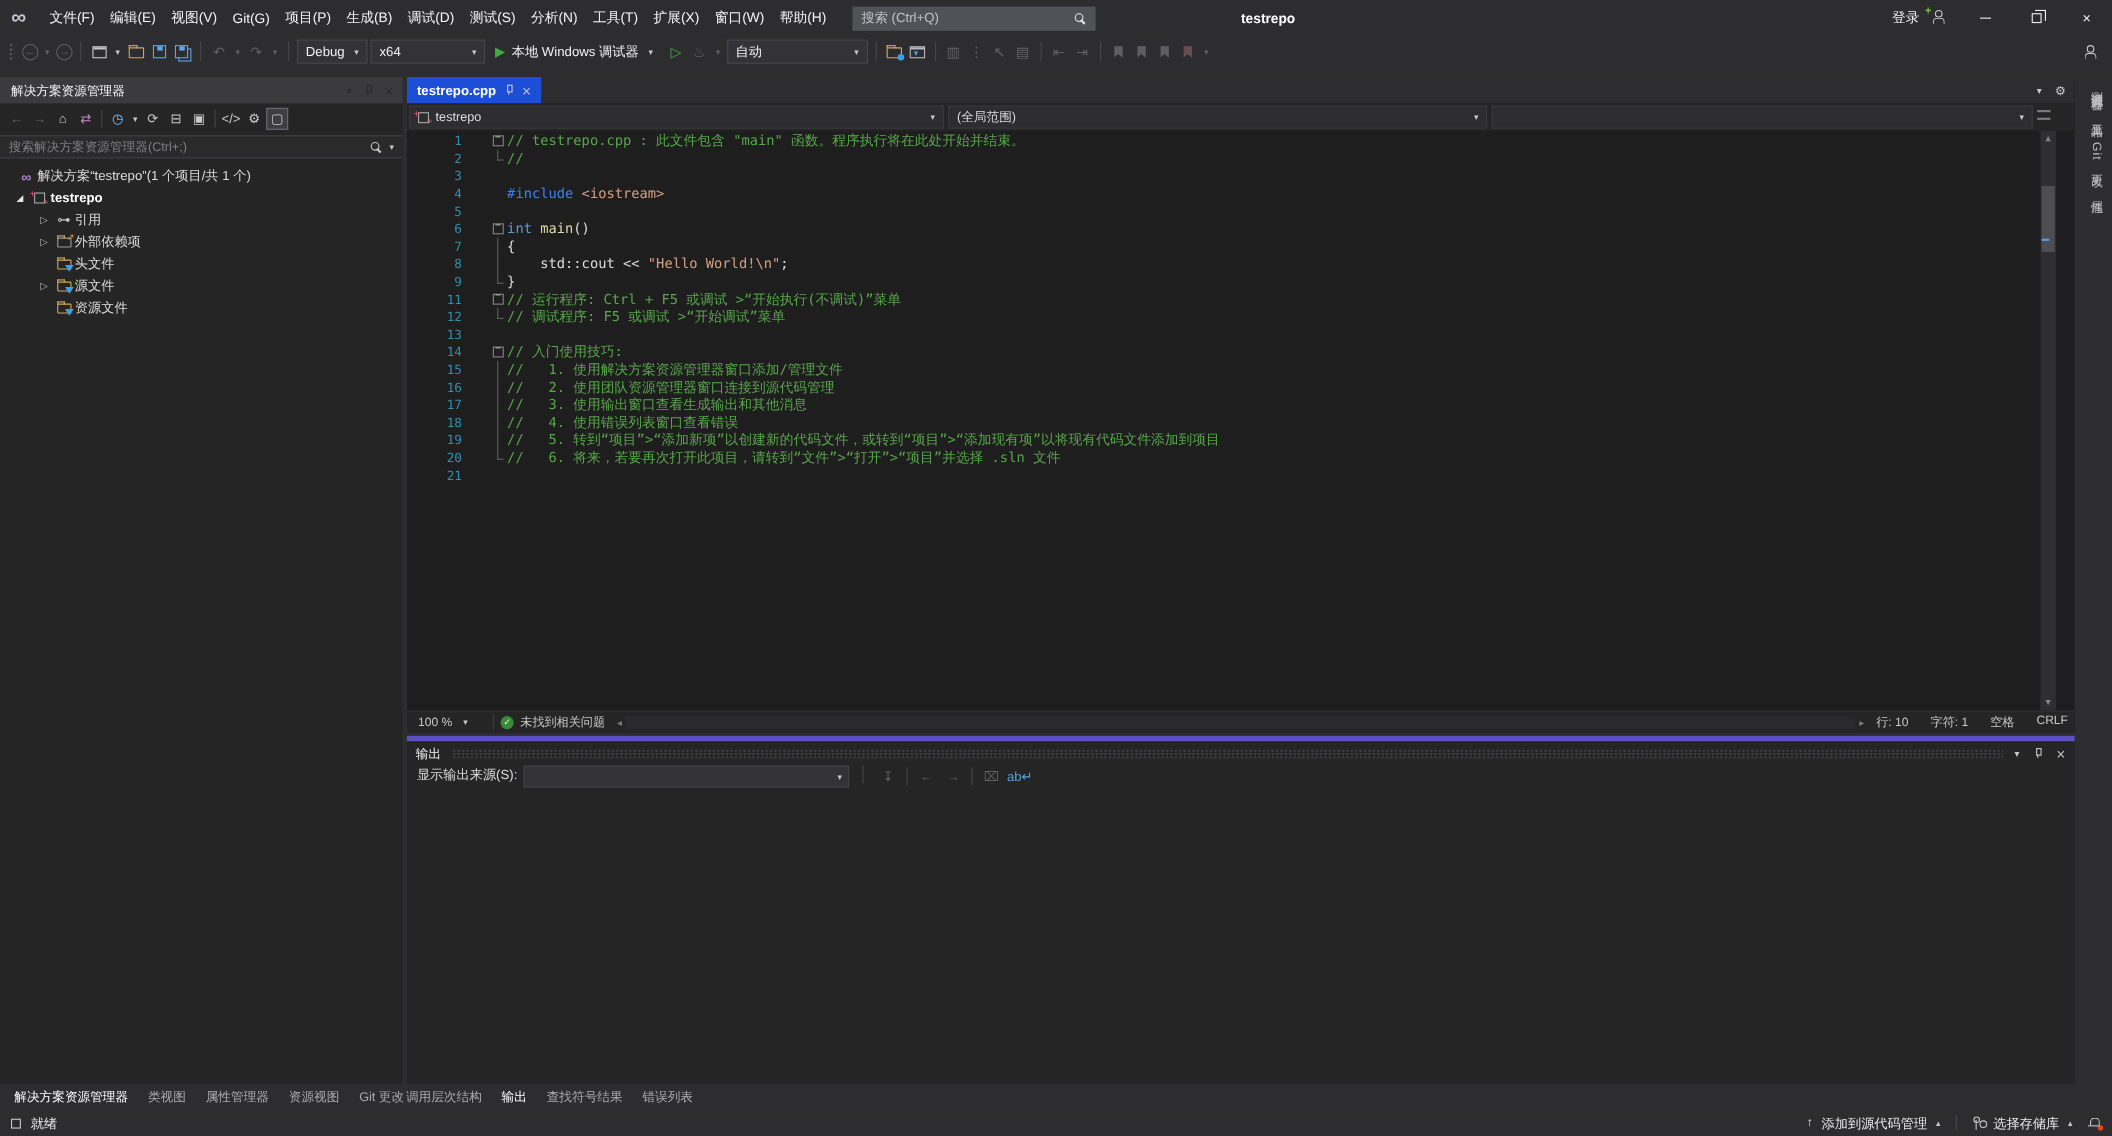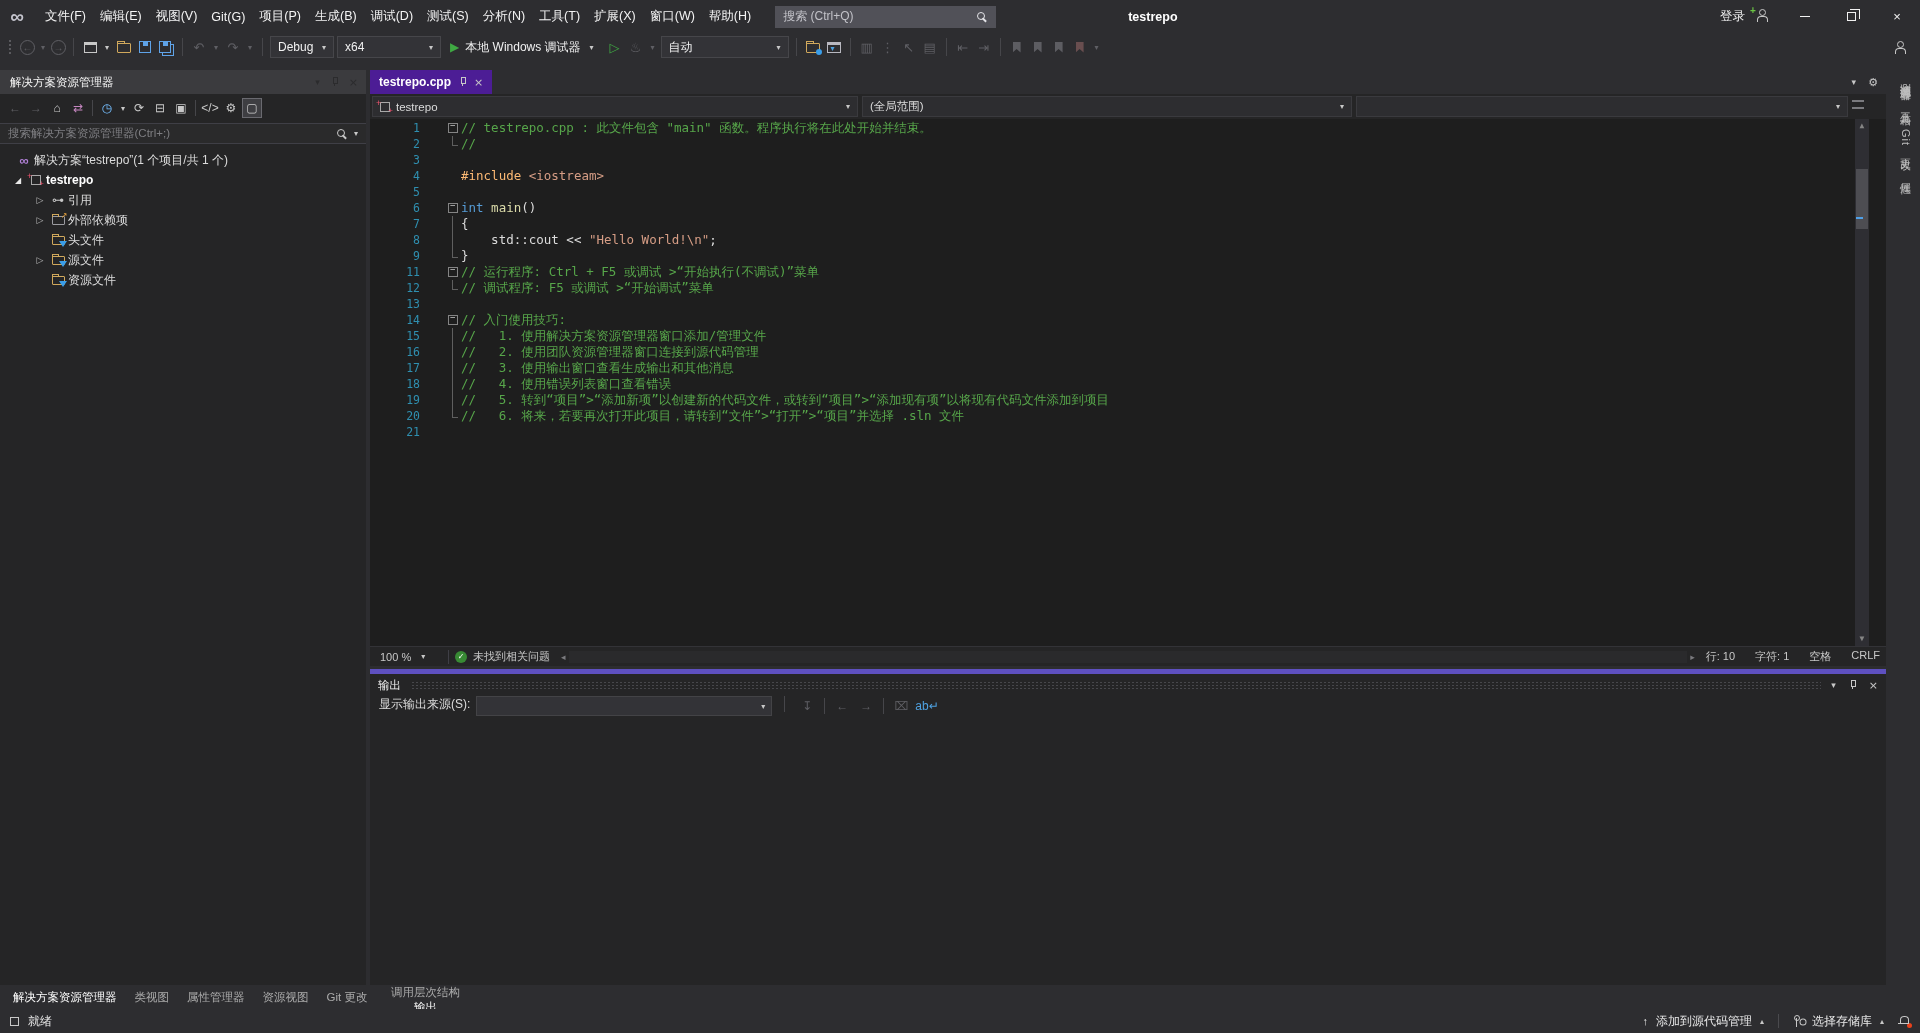--- a/index.html
+++ b/index.html
@@ -89,39 +89,39 @@
   .fldr { position:relative; width:13px; height:9px; border:1px solid #D0A85C; border-radius:1px; display:inline-block; }
   .fldr::before { content:""; position:absolute; top:-3px; left:-1px; width:5px; height:2px; border:1px solid #D0A85C; border-bottom:none; }
   .fldr.filter::after { content:""; position:absolute; right:-3px; bottom:-3px; width:0; height:0; border-left:4px solid transparent; border-right:4px solid transparent; border-top:6px solid #3B9EE8; }
   .fldr.ext { border-color:#9B9BA0; }
   .fldr.ext::after { content:"↗"; position:absolute; right:-4px; top:-6px; font-size:8px; color:#E8A33D; }
   .bold { font-weight:bold; color:#FFFFFF; }
 
   
   #editor { position:absolute; left:370px; top:9px; width:1516px; height:596px; display:flex; flex-direction:column; background:#1E1E1E; }
   .tab-row { height:24px; background:#2D2D30; display:flex; position:relative; flex:none; }
-  .etab { height:24px; background:#4c1d95; display:flex; align-items:center; gap:7px; padding:0 9px; font-size:12px; font-weight:bold; color:#FFFFFF; }
+  .etab { height:24px; background:#1d4ed8; display:flex; align-items:center; gap:7px; padding:0 9px; font-size:12px; font-weight:bold; color:#FFFFFF; }
   .etab .pin, .etab .xglyph { color:#C8C8C8; font-weight:normal; }
   .tabrow-icons { position:absolute; right:8px; top:0; height:24px; display:flex; align-items:center; gap:12px; color:#C8C8C8; }
   .navbar { height:25px; background:#252526; display:flex; align-items:center; gap:4px; padding:2px 2px; position:relative; flex:none; }
   .nav-dd { height:21px; background:#2D2D30; border:1px solid #3A3A3E; display:flex; align-items:center; gap:6px; padding:0 7px; font-size:11.5px; color:#DCDCDC; }
   .nav-dd .dda { margin-left:auto; font-size:8px; color:#C8C8C8; }
   .splitgrip { position:absolute; right:22px; top:6px; width:12px; height:9px; border-top:2px solid #7A7A7E; border-bottom:2px solid #7A7A7E; }
   .code-wrap { flex:1; position:relative; overflow:hidden; font-family:"DejaVu Sans Mono", monospace; font-size:12.5px; padding-top:1px; }
   .code-line { position:relative; height:16px; }
   .ln { position:absolute; left:0; width:50px; text-align:right; color:#2F8FB0; font-size:11.5px; line-height:16px; }
   .code-line.current .ln { color:#C6C6C6; }
   .fold { position:absolute; left:78px; top:0; width:11px; height:16px; }
   .fold.f-box { border:1px solid #848484; width:10px; height:10px; margin-top:3px; background:#1E1E1E; }
   .fold.f-box::before { content:"−"; position:absolute; left:1px; top:-4px; font-size:9px; color:#C8C8C8; }
   .fold.f-v::before { content:""; position:absolute; left:4px; top:0; bottom:0; width:1px; background:#5F5F5F; }
   .fold.f-L::before { content:""; position:absolute; left:4px; top:0; height:9px; width:5px; border-left:1px solid #5F5F5F; border-bottom:1px solid #5F5F5F; }
   .ct { position:absolute; left:91px; white-space:pre; line-height:16px; }
   .tk-cm { color:#57A64A; } .tk-kw { color:#569CD6; } .tk-str { color:#D69D85; }
-  .tk-pl { color:#DCDCDC; } .tk-pp { color:#fdba74; } .tk-fn { color:#DCDCAA; }
+  .tk-pl { color:#DCDCDC; } .tk-pp { color:#3b82f6; } .tk-fn { color:#DCDCAA; }
   .curbox { position:absolute; left:74px; right:33px; top:0; height:15px; border:1px solid #565656; }
   .caret { position:absolute; left:91px; top:1px; width:1.5px; height:13px; background:#E8E8E8; }
   .vsb { position:absolute; right:17px; top:0; bottom:0; width:14px; background:#2E2E33; }
   .vsb .sarr { position:absolute; left:0; width:14px; height:14px; color:#858585; font-size:8px; text-align:center; line-height:14px; }
   .vsb .thumb { position:absolute; left:1px; width:12px; top:50px; height:60px; background:#4D4D52; }
   .vsb .cmark { position:absolute; left:1px; width:7px; top:98px; height:2px; background:#4FA0E8; }
   .ebar { height:20px; background:#252526; border-top:1px solid #333337; display:flex; align-items:center; font-size:11px; color:#C8C8C8; flex:none; padding:0 6px; }
   .zoomdd { width:66px; display:flex; align-items:center; gap:10px; padding-left:4px; }
   .zoomdd .dda { font-size:8px; }
   .ebar .vline { width:1px; height:14px; background:#3F3F46; margin:0 6px; }
@@ -562,21 +562,21 @@
     </div>
 
     <div id="tabs-row">
       <div class="tabgroup" id="left-tabs" style="left:4px;">
           <div class="ptab sel">解决方案资源管理器</div>
           <div class="ptab">类视图</div>
           <div class="ptab">属性管理器</div>
           <div class="ptab">资源视图</div>
           <div class="ptab">Git 更改</div>
         </div>
-      <div class="tabgroup" id="bottom-tabs" style="left:382px;flex-direction:column;">
+      <div class="tabgroup" id="bottom-tabs" style="left:360px;">
           <div class="ptab">调用层次结构</div>
           <div class="ptab sel">输出</div>
           <div class="ptab">查找符号结果</div>
           <div class="ptab">错误列表</div>
         </div>
     </div>
 
     <div id="right-strip">
         <div class="vtab">测试资源管理器</div>
         <div class="vtab">工具箱</div>

